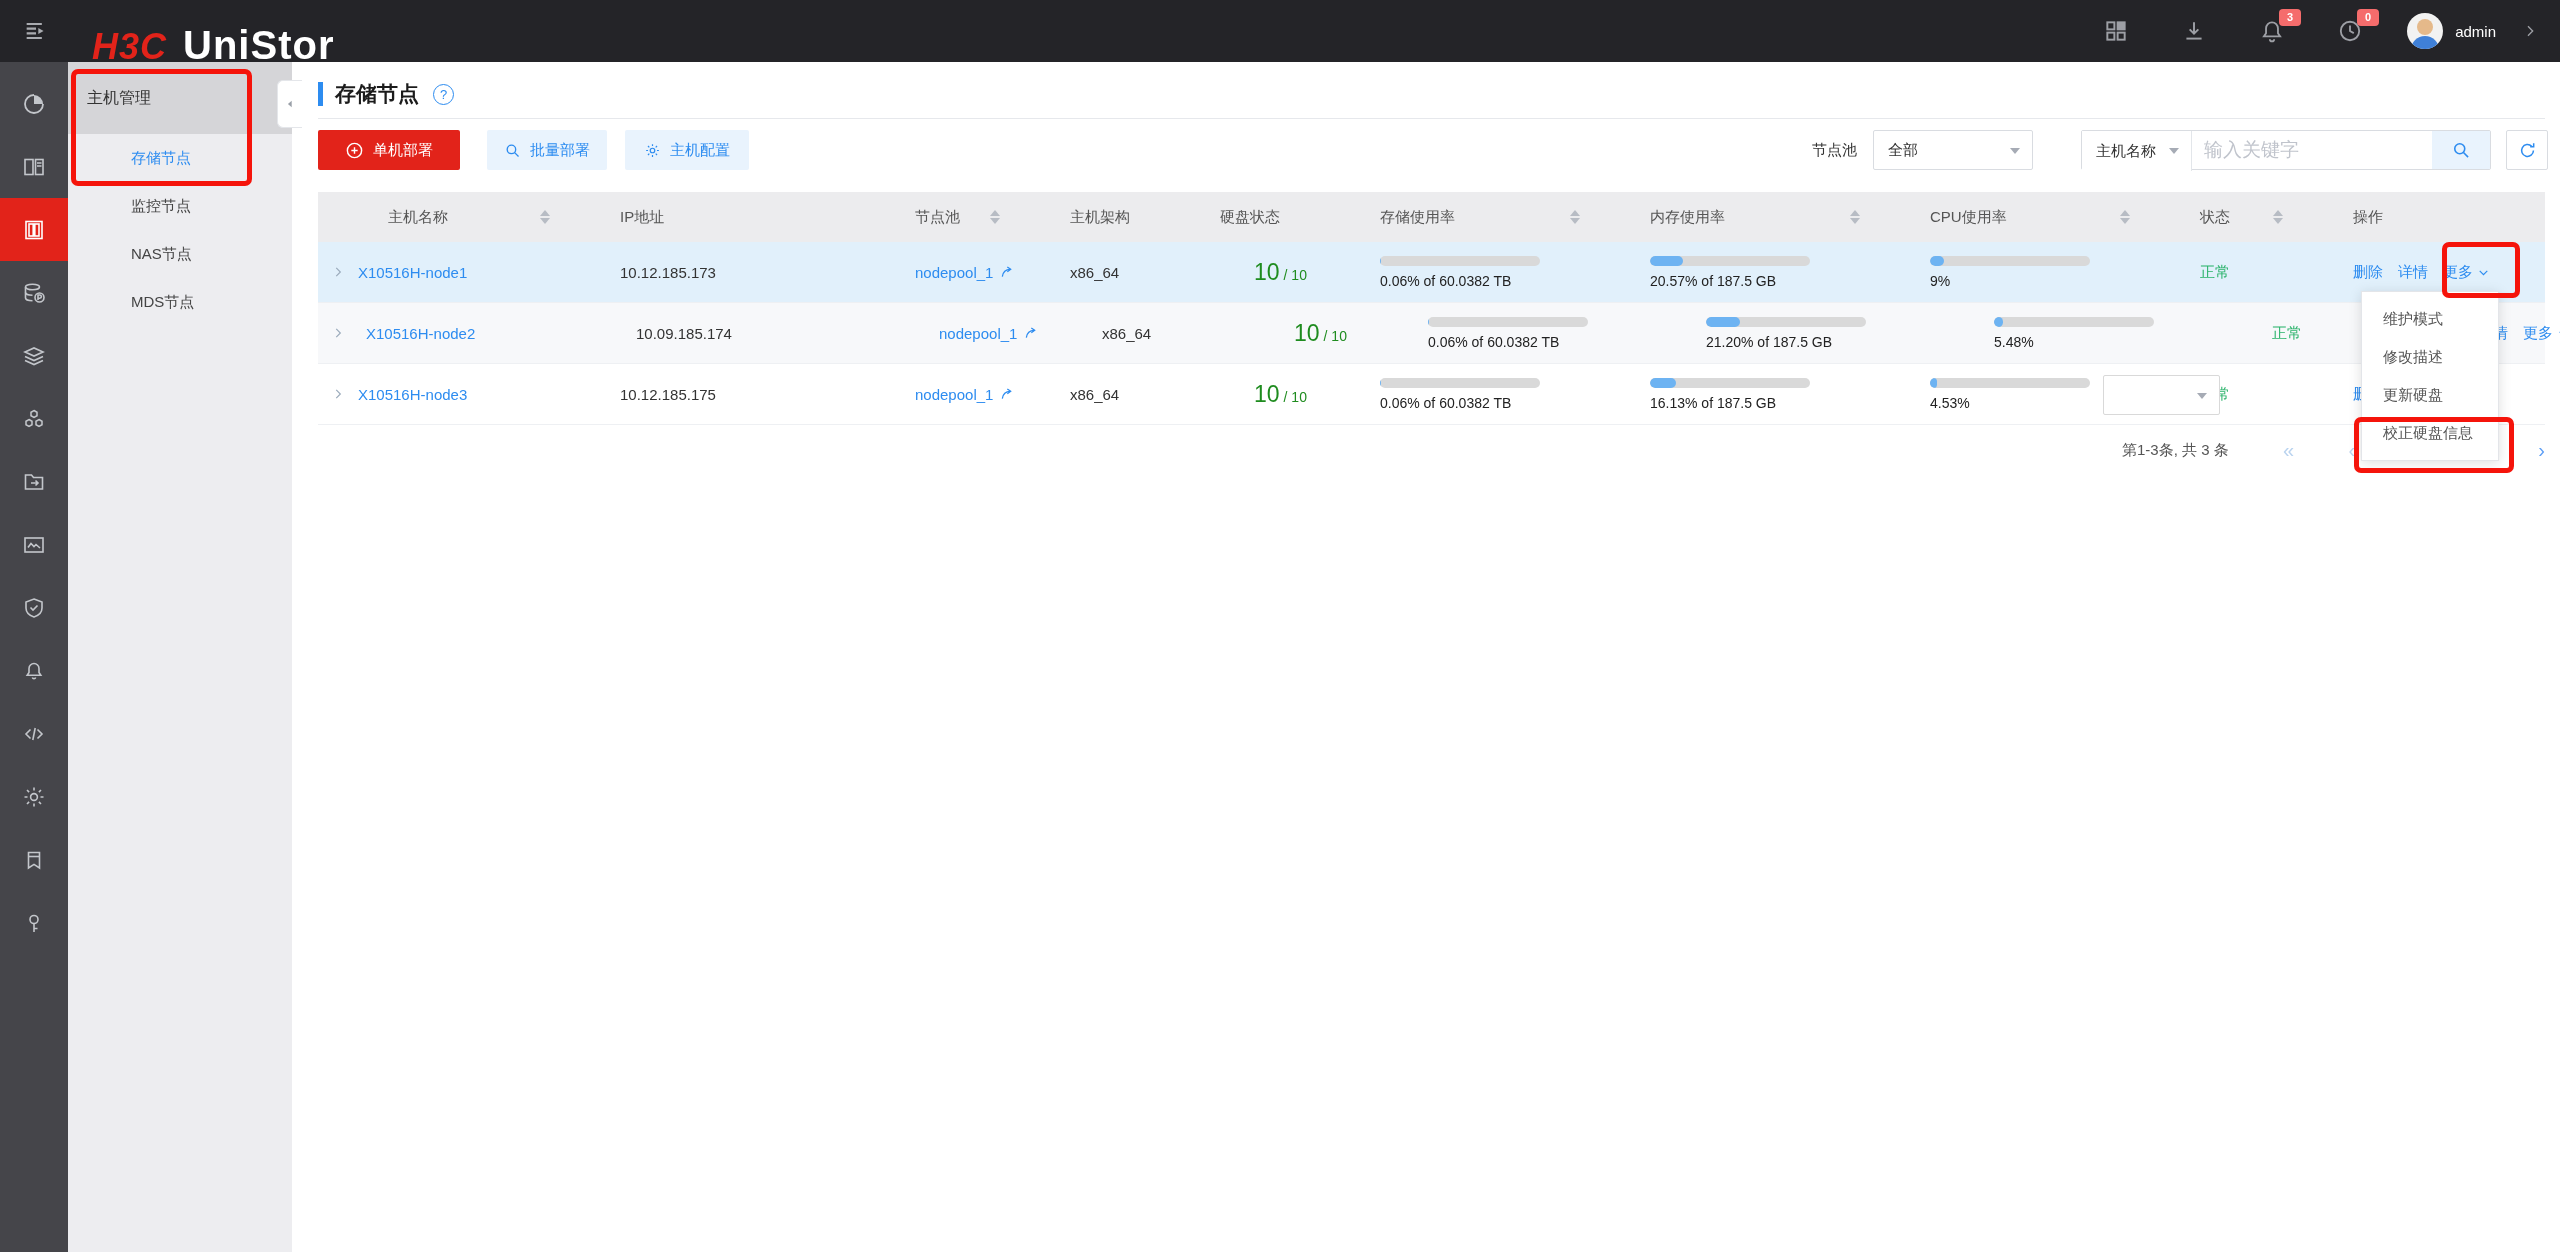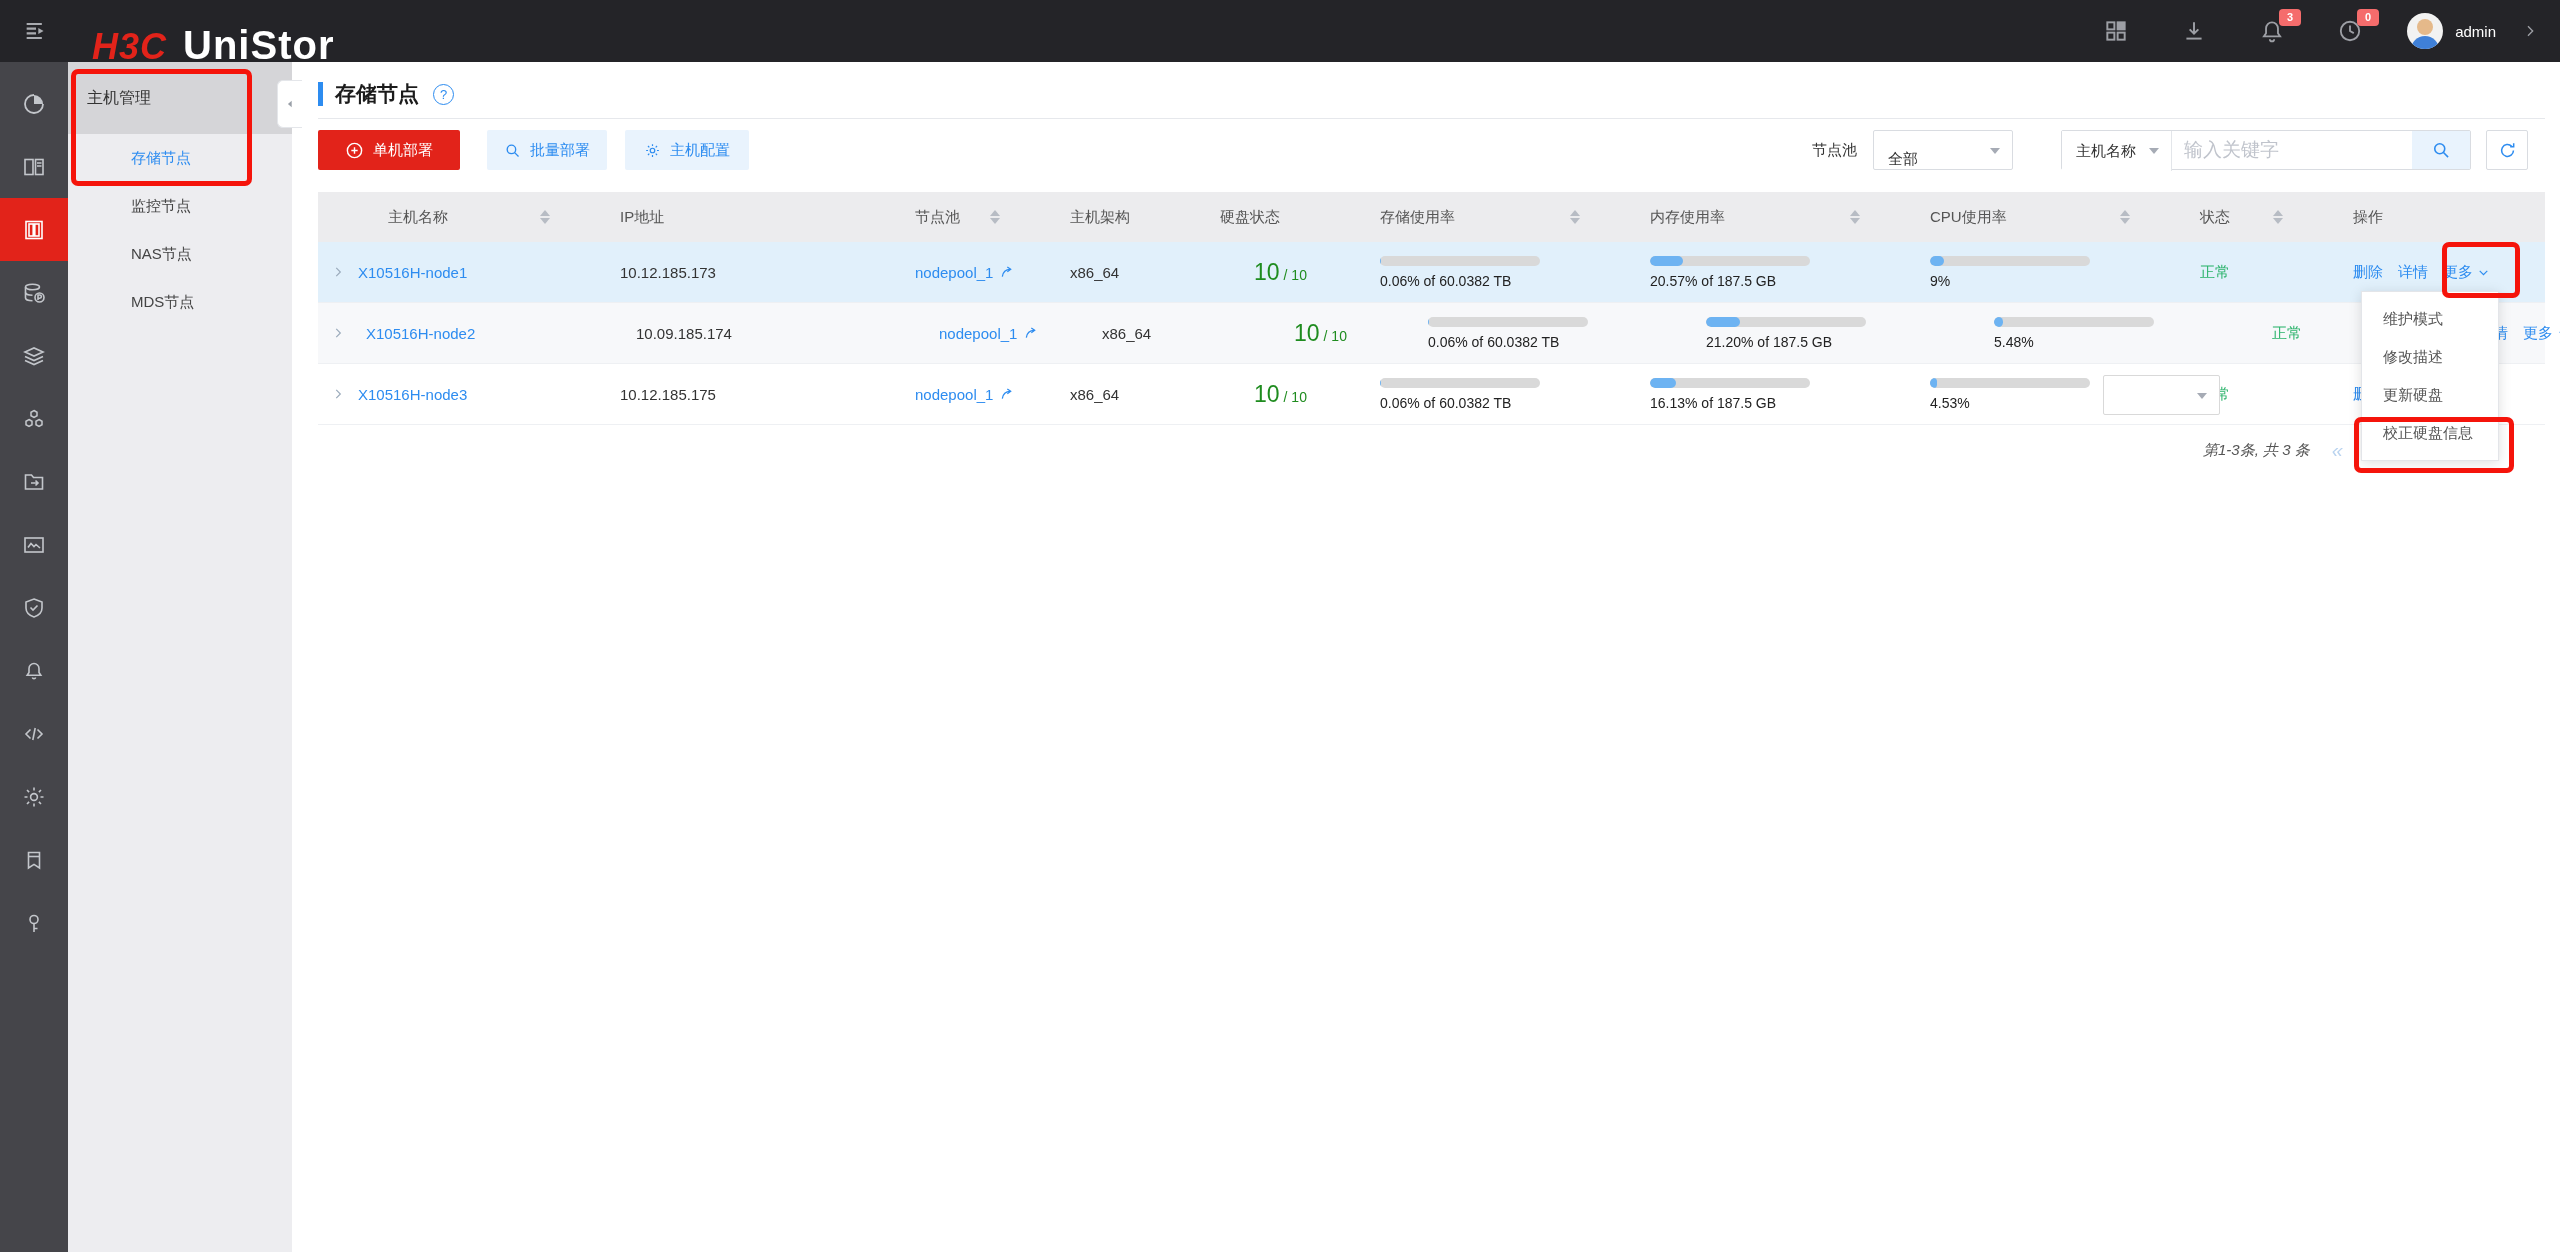--- a/index.html
+++ b/index.html
@@ -58,21 +58,21 @@
   .btn-red{left:26px;width:142px;background:var(--brand-red,#e2231a);color:#fff;}
   .btn-lite{background:#e9f3fd;color:var(--accent-blue,#2d8cf0);}
   .btn-batch{left:195px;width:120px;}
   .btn-config{left:333px;width:124px;}
 
   
   .filters{position:absolute;top:68px;left:1520px;height:40px;display:flex;align-items:center;}
   .filter-label{color:#333;margin-right:16px;}
   .select{position:relative;height:40px;border:1px solid #d9dce1;border-radius:2px;background:#fff;
           display:flex;align-items:center;padding:0 30px 0 14px;box-sizing:border-box;cursor:pointer;color:#333;}
-  .sel-pool{width:140px;margin-right:48px;align-items:flex-end;}
+  .sel-pool{width:160px;margin-right:48px;}
   .caret{position:absolute;right:12px;top:17px;width:0;height:0;border-left:5px solid transparent;
          border-right:5px solid transparent;border-top:6px solid #a6abb5;}
   .input-group{display:flex;height:40px;border:1px solid #d9dce1;border-radius:2px;box-sizing:border-box;}
   .sel-field{width:110px;border:none;border-right:1px solid #e3e6ea;border-radius:0;}
   .kw-input{width:240px;border:none;outline:none;padding:0 12px;font-size:19px;color:#333;
             font-family:inherit;box-sizing:border-box;}
   .kw-input::placeholder{color:#c0c4cc;}
   .search-btn{width:58px;background:#e9f3fd;display:flex;align-items:center;justify-content:center;
               cursor:pointer;color:var(--accent-blue,#2d8cf0);}
   .refresh-btn{width:42px;height:40px;margin-left:15px;border:1px solid #d9dce1;border-radius:2px;
@@ -103,21 +103,21 @@
   .usage{display:flex;flex-direction:column;gap:7px;}
   .bar{width:160px;height:10px;background:#d9d9d9;border-radius:5px;overflow:hidden;}
   .bar-fill{height:100%;background:var(--bar-fill,#6db3f2);border-radius:5px;}
   .usage span{font-size:14px;color:#222;}
   .status-ok{color:var(--status-green,#2bb36b);}
   .actions{display:flex;align-items:center;gap:15px;}
   .more-link{display:flex;align-items:center;gap:4px;}
 
   
   .pagination{position:absolute;left:1700px;top:368px;width:553px;height:40px;display:flex;
-              align-items:center;justify-content:center;font-style:italic;}
+              align-items:center;justify-content:space-between;}
   .pg-summary{color:#555;margin-left:130px;}
   .pg-btn{font-size:20px;color:#b9d3ef;margin-left:22px;cursor:pointer;line-height:1;}
   .pg-btn.on{color:#5f9ff5;}
   .pg-cur{display:flex;align-items:center;color:#333;margin-left:22px;cursor:pointer;}
   .pg-cur .mini-caret{width:0;height:0;border-left:4px solid transparent;border-right:4px solid transparent;
                       border-top:5px solid #9aa0a8;margin-left:7px;}
   .pg-total{color:#333;margin-left:6px;}
   .pagesize{position:absolute;left:2103px;top:375px;width:117px;height:40px;border:1px solid #d9d9d9;
             border-radius:2px;background:#fff;z-index:4;box-sizing:border-box;}
 

